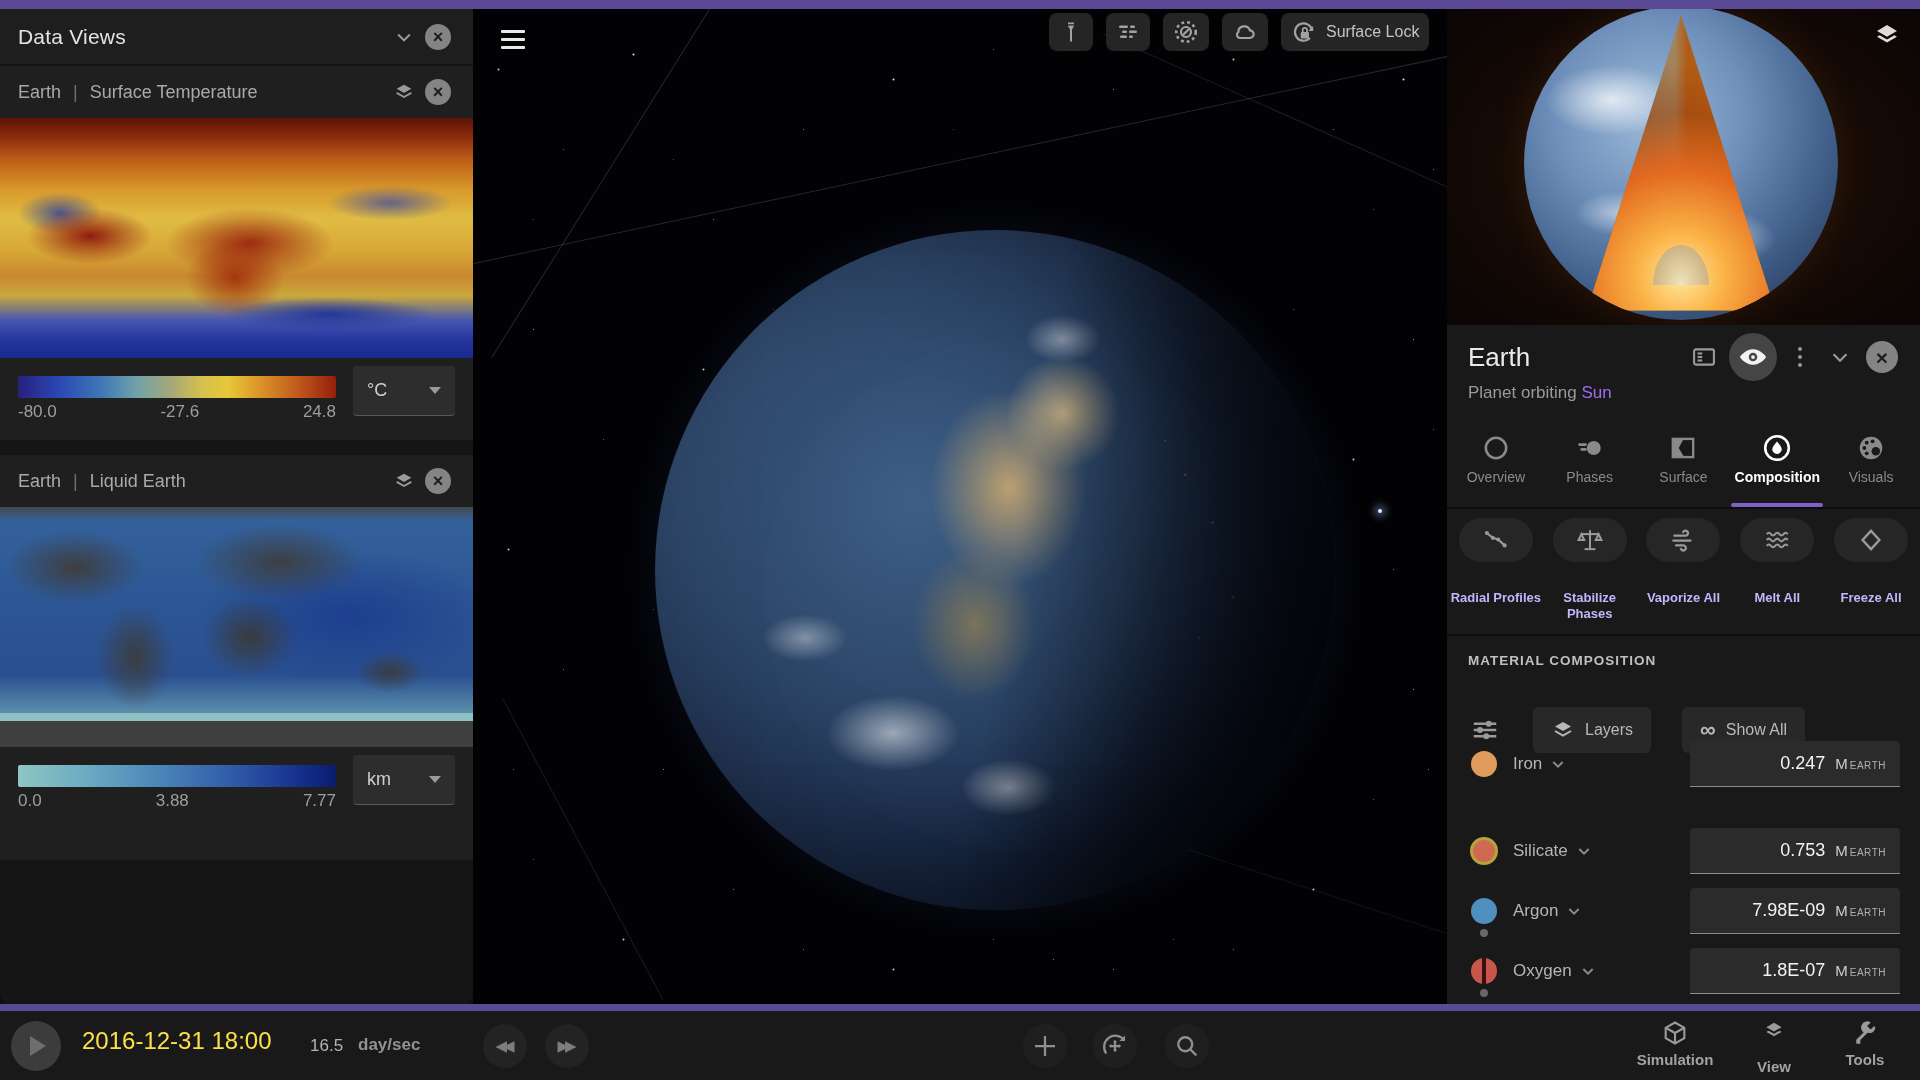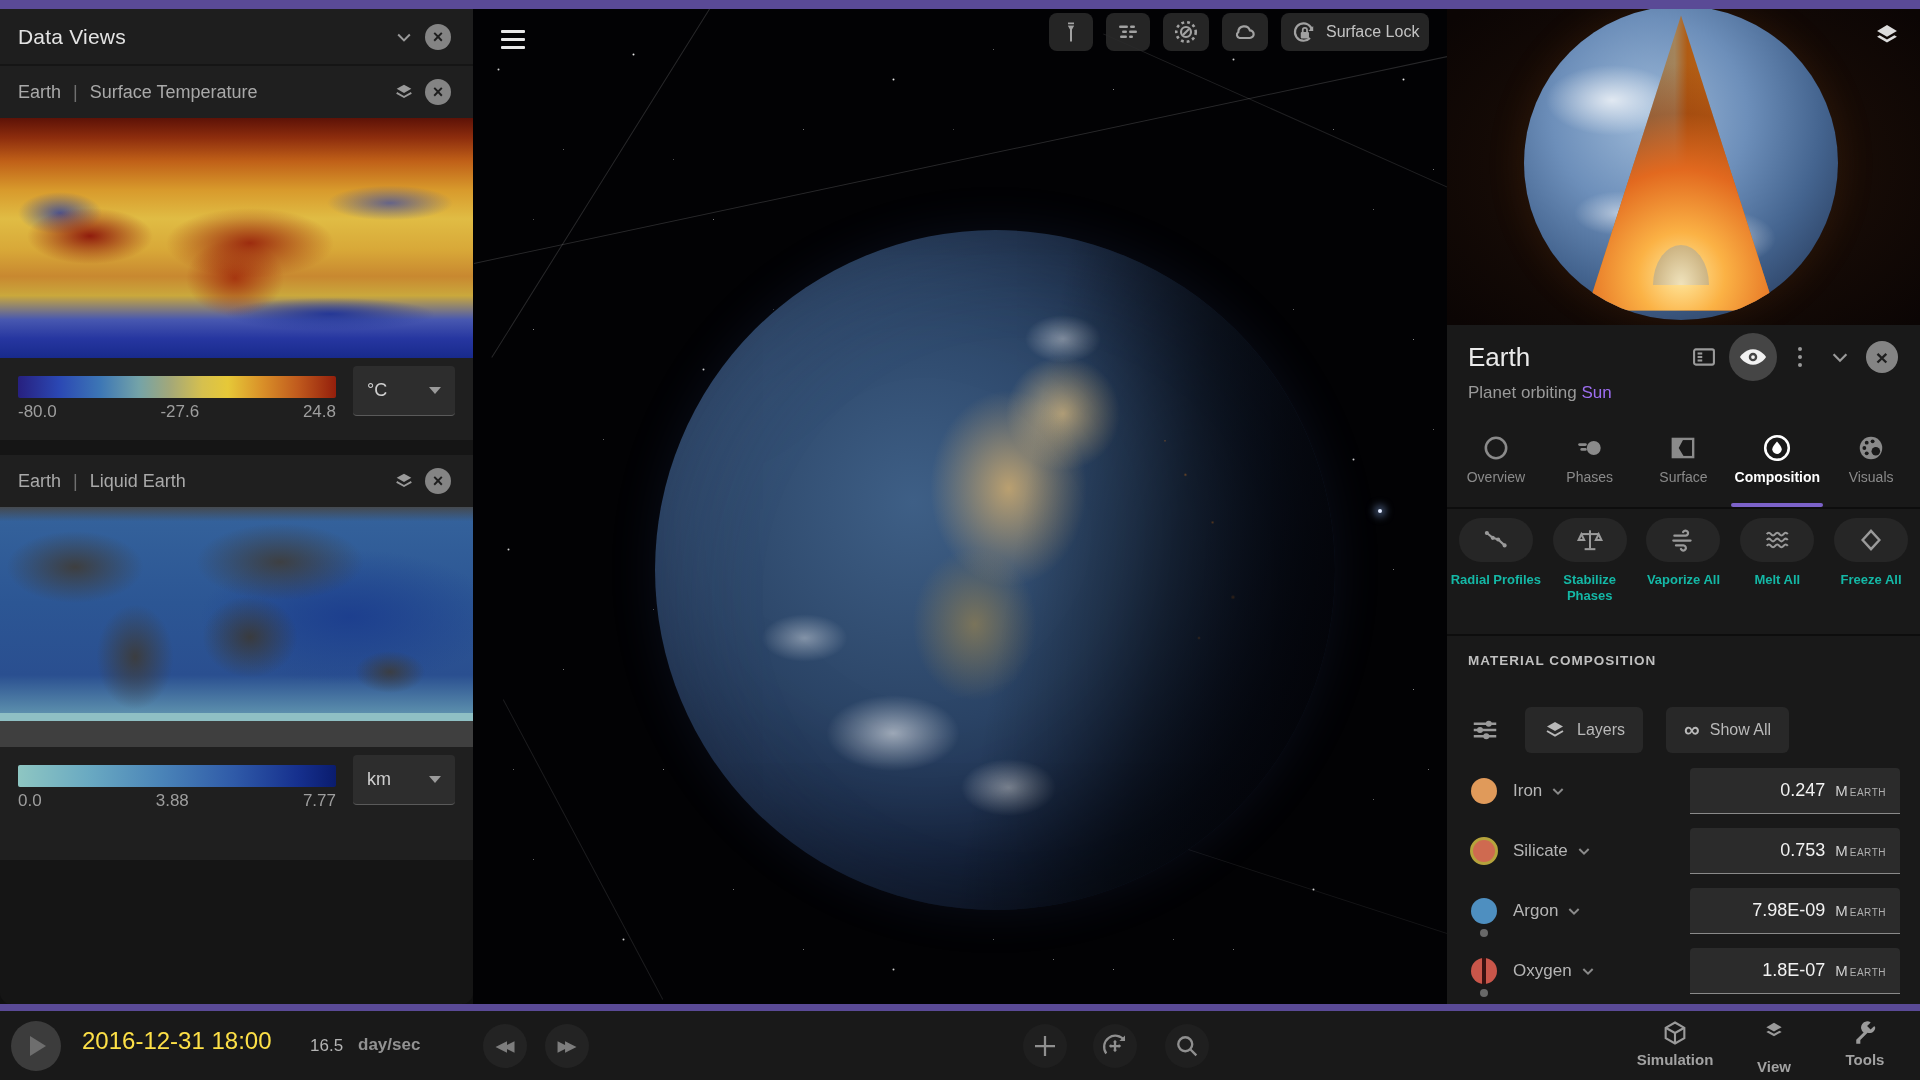--- a/index.html
+++ b/index.html
@@ -146,30 +146,30 @@
     color:#8a8a8a; font-size:14px; cursor:pointer; position:relative; padding-top:4px; }
   .tab svg { display:block; }
   .tab.active { color:#fff; font-weight:bold; }
   .tab.active::after { content:""; position:absolute; left:50%; bottom:-6px; transform:translateX(-50%);
     width:92px; height:4px; background:#7c62c9; border-radius:2px; }
   .rp-divider { position:absolute; left:0; width:473px; height:2px; background:#0d0d0d; }
 
   .actions { position:absolute; left:2px; top:509px; width:469px; display:flex; }
   .action { flex:1; display:flex; flex-direction:column; align-items:center; gap:10px; cursor:pointer; }
   .action .pill { width:74px; height:44px; background:#262626; border-radius:22px; display:flex; align-items:center; justify-content:center; }
-  .action .alabel { color:#14b8a6; font-size:13px; font-weight:bold; text-align:center; line-height:1.2; width:92px; }
+  .action .alabel { color:#c4b5fd; font-size:13px; font-weight:bold; text-align:center; line-height:1.2; width:92px;margin-top:18px; }
 
   .section-label { position:absolute; left:21px; top:644px; color:#c0c0c0; font-size:13.5px; font-weight:bold; letter-spacing:1px; }
-  .mc-controls { position:absolute; left:21px; top:698px; height:46px; display:flex; align-items:center; gap:23px; }
+  .mc-controls { position:absolute; left:21px; top:698px; height:46px; display:flex; align-items:center; gap:31px; }
   .chip-btn { height:46px; background:#282828; border-radius:6px; display:flex; align-items:center; gap:10px;
     padding:0 18px; color:#b9b9b9; font-size:16px; cursor:pointer; }
   .inf { font-size:22px; font-weight:bold; color:#b9b9b9; line-height:1; }
 
   .mat-row { position:absolute; left:0; width:473px; height:52px; display:flex; align-items:center; }
-  .mr-0 { top:756px; } .mr-1 { top:816px; } .mr-2 { top:876px; } .mr-3 { top:936px; }
+  .mr-0 { top:729px; } .mr-1 { top:816px; } .mr-2 { top:876px; } .mr-3 { top:936px; }
   .swatch-wrap { position:relative; width:30px; margin-left:22px; display:flex; justify-content:center; }
   .swatch { width:26px; height:26px; border-radius:50%; display:block; }
   .swatch.ring { border:3px solid #b5a33c; width:28px; height:28px; }
   .swatch.split { background-image:linear-gradient(90deg, rgba(0,0,0,0) 44%, rgba(40,10,10,.9) 44% 56%, rgba(0,0,0,0) 56%); }
   .phase-dot { position:absolute; left:50%; bottom:-13px; transform:translateX(-50%); width:8px; height:8px; border-radius:50%; background:#686868; }
   .mat-name { color:#b5b5b5; font-size:17px; margin-left:14px; cursor:pointer; }
   .mat-chevron { margin-left:8px; cursor:pointer; display:flex; }
   .val-box { position:absolute; left:243px; width:210px; height:46px; background:#2b2b2b; border-radius:4px 4px 0 0;
     border-bottom:1px solid #8a8a8a; display:flex; align-items:center; justify-content:flex-end; padding:0 14px; cursor:text; }
   .val { color:#f2f2f2; font-size:18px; }

